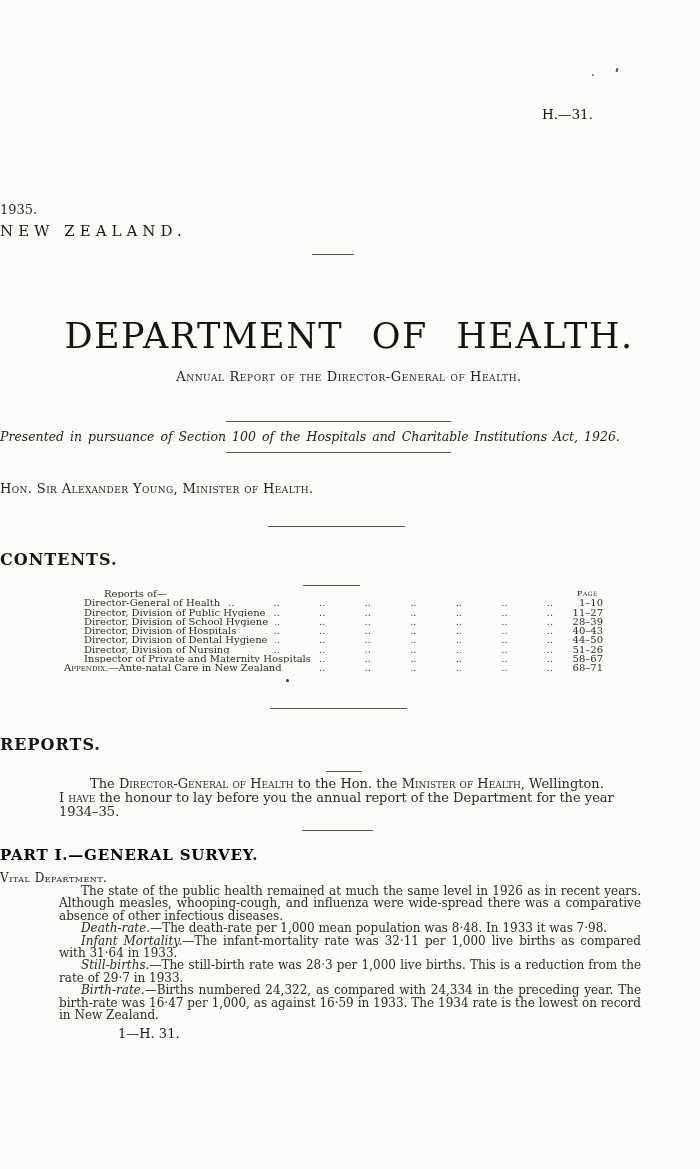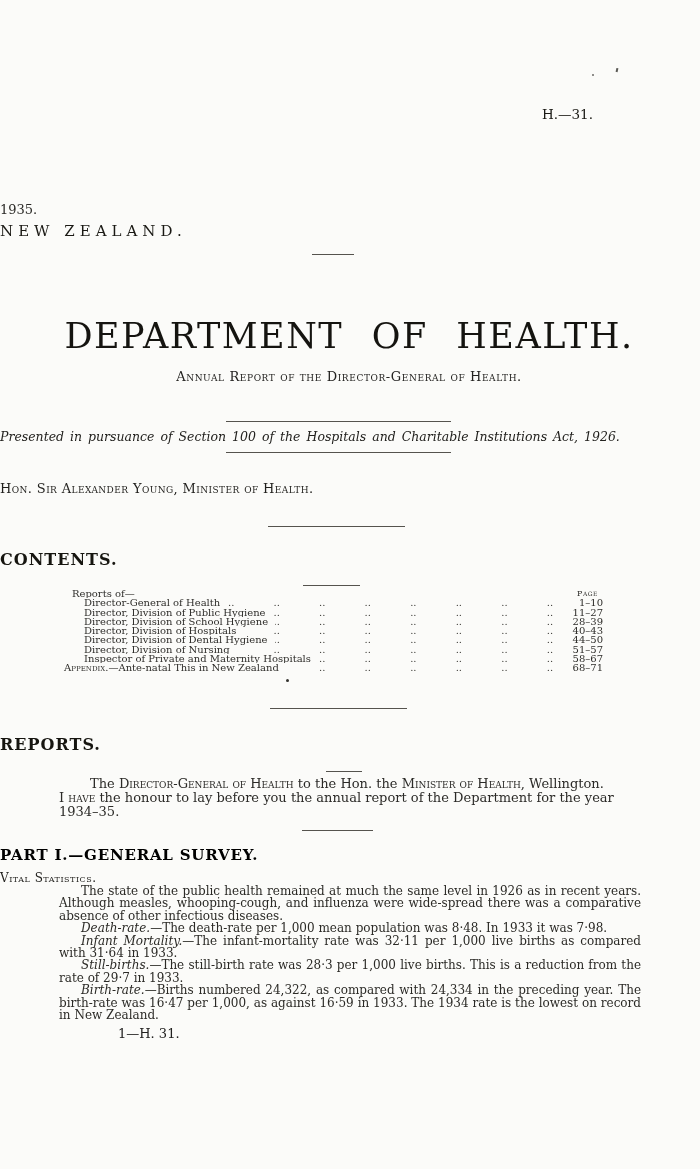--- a/index.html
+++ b/index.html
@@ -36,21 +36,21 @@
 
   .presented{top:429px;font-style:italic;font-size:12.5px;word-spacing:2px;color:#23221f;}
   .minister{top:481px;font-size:13px;letter-spacing:.4px;color:#201f1c;}
 
   .contents-heading,.reports-heading{font-weight:bold;font-size:16px;letter-spacing:1px;color:#161510;}
   .contents-heading{top:550px;}
   .reports-heading{top:735px;}
 
   .toc{top:589px;left:0;width:700px;font-size:10px;color:#2e2d2a;}
   .toc-row{position:relative;height:9.3px;line-height:9.3px;white-space:nowrap;}
-  .toc-group{padding-left:72px;}
+  .toc-group{padding-left:104px;}
   .toc-pagecol{position:absolute;right:102px;top:0;font-size:8px;letter-spacing:.5px;color:#2e2d2a;}
   .toc-label{position:relative;z-index:1;background:var(--paper);padding-right:7px;display:inline-block;}
   .toc-indent{margin-left:84px;}
   .toc-appendix-label{margin-left:64px;}
   .toc-leader{position:absolute;left:228px;right:130px;top:0;overflow:hidden;white-space:nowrap;word-spacing:36px;color:#3c3b37;}
   .toc-pages{position:absolute;right:97px;top:0;width:50px;text-align:right;z-index:1;}
   .contents-mark{position:absolute;left:286px;top:679px;width:3px;height:3px;border-radius:50%;background:#34332f;}
 
   .address-block{top:777px;left:59px;width:582px;font-size:13px;line-height:14.2px;}
   .address-block p{margin:0;}
@@ -118,49 +118,49 @@
       <span class="toc-pages">40–43</span>
     </div>
     <div class="toc-row">
       <span class="toc-leader">.. .. .. .. .. .. .. .. .. .. .. .. .. ..</span>
       <span class="toc-label toc-indent">Director, Division of Dental Hygiene</span>
       <span class="toc-pages">44–50</span>
     </div>
     <div class="toc-row">
       <span class="toc-leader">.. .. .. .. .. .. .. .. .. .. .. .. .. ..</span>
       <span class="toc-label toc-indent">Director, Division of Nursing</span>
-      <span class="toc-pages">51–57</span>
+      <span class="toc-pages">51–26</span>
     </div>
     <div class="toc-row">
       <span class="toc-leader">.. .. .. .. .. .. .. .. .. .. .. .. .. ..</span>
       <span class="toc-label toc-indent">Inspector of Private and Maternity Hospitals</span>
       <span class="toc-pages">58–67</span>
     </div>
     <div class="toc-row">
       <span class="toc-leader">.. .. .. .. .. .. .. .. .. .. .. .. .. ..</span>
-      <span class="toc-label toc-appendix-label"><span class="sc">Appendix.</span><span>—Ante-natal This in New Zealand</span></span>
+      <span class="toc-label toc-appendix-label"><span class="sc">Appendix.</span><span>—Ante-natal Care in New Zealand</span></span>
       <span class="toc-pages">68–71</span>
     </div>
   </div>
   <span class="contents-mark"></span>
 
   <div class="rule" style="top:708px;left:270px;width:137px;"></div>
 
   <div class="abs center-col reports-heading">REPORTS.</div>
   <div class="rule" style="top:771px;left:326px;width:36px;"></div>
 
   <div class="abs address-block">
     <p class="addr1"><span>The </span><span class="sc">Director-General of Health</span><span> to the Hon. the </span><span class="sc">Minister of Health</span><span>, Wellington.</span></p>
     <p><span>I </span><span class="sc">have</span><span> the honour to lay before you the annual report of the Department for the year 1934–35.</span></p>
   </div>
 
   <div class="rule" style="top:830px;left:302px;width:71px;"></div>
 
   <div class="abs center-col part1-heading">PART I.—GENERAL SURVEY.</div>
-  <div class="abs center-col vital-sub sc">Vital Statistics.</div>
+  <div class="abs center-col vital-sub sc">Vital Department.</div>
 
   <div class="abs body-block">
     <p>The state of the public health remained at much the same level in 1926 as in recent years. Although measles, whooping-cough, and influenza were wide-spread there was a comparative absence of other infectious diseases.</p>
     <p><span class="stat-term">Death-rate.</span><span>—The death-rate per 1,000 mean population was 8·48.  In 1933 it was 7·98.</span></p>
     <p><span class="stat-term">Infant Mortality.</span><span>—The infant-mortality rate was 32·11 per 1,000 live births as compared with 31·64 in 1933.</span></p>
     <p><span class="stat-term">Still-births.</span><span>—The still-birth rate was 28·3 per 1,000 live births.  This is a reduction from the rate of 29·7 in 1933.</span></p>
     <p><span class="stat-term">Birth-rate.</span><span>—Births numbered 24,322, as compared with 24,334 in the preceding year.  The birth-rate was 16·47 per 1,000, as against 16·59 in 1933.  The 1934 rate is the lowest on record in New Zealand.</span></p>
   </div>
 
   <div class="abs footer-sig">1—H. 31.</div>

